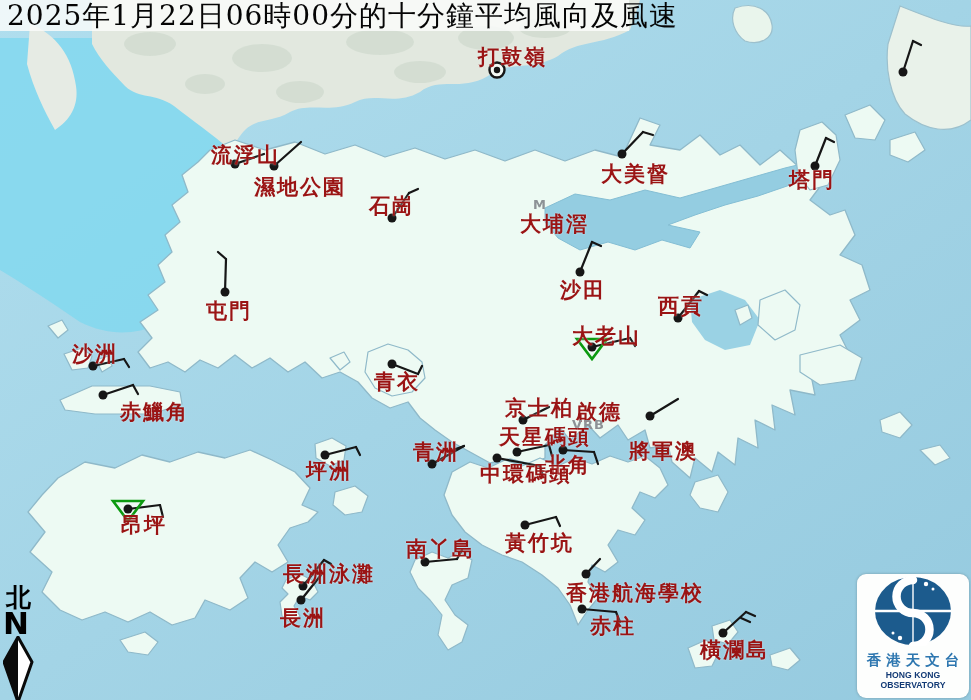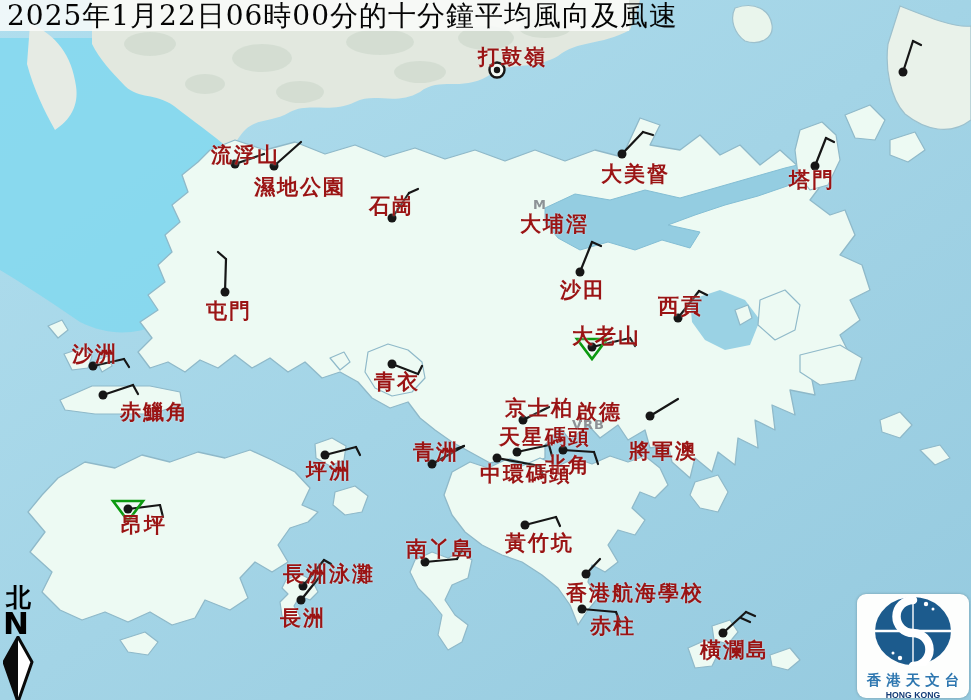--- a/index.html
+++ b/index.html
@@ -18,21 +18,21 @@
   .dot{fill:#161616;}
   .ring{fill:#f4f9f4;stroke:#161616;stroke-width:2.4;}
   .tri{fill:none;stroke:#0c9a10;stroke-width:2.6;}
   #title-band{position:absolute;left:0;top:0;width:629px;height:31px;
               background:rgba(250,252,250,.84);}
   #map-title{position:absolute;left:7px;top:2px;font-family:"DejaVu Serif",serif;
              font-size:28px;color:#050505;letter-spacing:1px;white-space:nowrap;line-height:28px;}
   #compass{position:absolute;left:3px;top:585px;width:40px;}
   #compass-cjk{font-size:25px;font-weight:bold;color:#000;font-family:"DejaVu Serif",serif;line-height:1;margin-left:3px;}
   #compass-n{font-size:31px;font-weight:900;color:#000;font-family:"DejaVu Sans",sans-serif;line-height:.85;}
-  #logo-card{position:absolute;right:2px;bottom:2px;width:112px;height:104px;
+  #logo-card{position:absolute;right:2px;bottom:2px;width:112px;height:124px;
              background:#fdfefd;border-radius:9px;box-shadow:0 0 3px rgba(0,0,0,.25);
              text-align:center;}
   #logo-cjk{margin-top:1px;font-size:14.5px;letter-spacing:5px;color:#2e77b0;
             font-weight:600;font-family:"DejaVu Sans",sans-serif;text-indent:5px;}
   #logo-en{font-size:9px;font-weight:bold;color:#123a75;letter-spacing:0;
            transform:scale(.96);font-family:"Liberation Sans",sans-serif;}
 </style>
 </head>
 <body>
 

